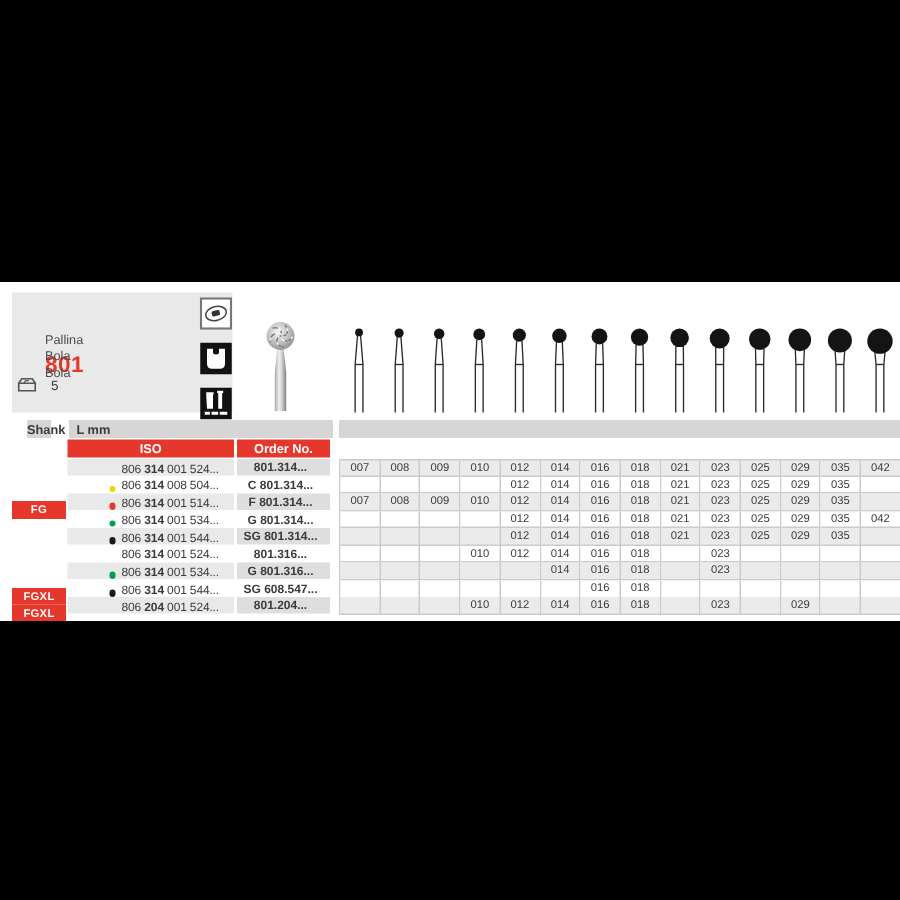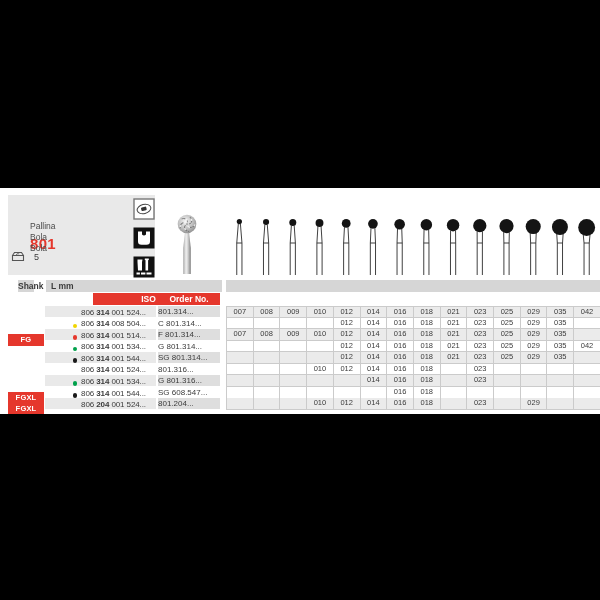--- a/index.html
+++ b/index.html
@@ -25,35 +25,35 @@
   .bur-row{position:absolute;left:226px;top:2px;}
 
   
   .cellA{position:absolute;top:92px;height:12px;background:#d6d6d6;font-size:8.5px;
          font-weight:bold;line-height:12px;}
   .shank-hdr{left:18px;width:16px;text-align:left;}
   .lmm-hdr{left:46px;width:176px;padding-left:5px;}
   .size-hdr-strip{left:226px;width:374px;}
   .red-hdr{position:absolute;top:105px;height:12px;background:#e5372c;color:#fff;
            font-size:8.5px;font-weight:bold;text-align:center;line-height:12px;}
-  .iso-hdr{left:45px;width:111px;margin-left:48px;}
+  .iso-hdr{left:45px;width:111px;}
   .order-hdr{left:158px;width:62px;}
 
   .trow{position:absolute;left:0;width:600px;height:11.6px;font-size:8px;}
   .trow .shank-cell{position:absolute;left:8px;width:36px;height:100%;}
   .trow .shank-cell.has-shank{background:#e5372c;color:#fff;font-weight:bold;
         font-size:7.5px;text-align:center;line-height:11.6px;letter-spacing:.2px;margin-top:28px;}
   .trow .iso-cell{position:absolute;left:45px;width:111px;height:100%;display:flex;
         justify-content:flex-end;align-items:flex-end;padding-right:10px;letter-spacing:-.1px;
         border-bottom:1px solid #fff;background:#fff;}
   .trow .dot{width:4.5px;height:4.5px;border-radius:50%;margin-right:4px;flex:0 0 auto;}
   .trow .iso-bold{font-weight:bold;white-space:pre;}
   .trow .iso-pre,.trow .iso-post{white-space:pre;}
-  .trow .order-cell{position:absolute;left:158px;width:62px;height:100%;text-align:left;
-        padding-right:4px;font-weight:normal;line-height:11.6px;border-bottom:1px solid #fff;
+  .trow .order-cell{position:absolute;left:158px;width:62px;height:100%;text-align:center;
+        padding-right:4px;font-weight:bold;line-height:11.6px;border-bottom:1px solid #fff;
         background:#fff;}
   .trow .size-cells{position:absolute;left:226px;width:407px;height:100%;display:flex;
         border-left:1px solid #cbcbcb;}
   .trow .size-cell{flex:0 0 26.714px;height:100%;text-align:center;font-size:7.5px;
         line-height:10.8px;border-right:1px solid #cbcbcb;border-bottom:1px solid #cbcbcb;
         background:#fff;}
   .trow.first .size-cell{border-top:1px solid #cbcbcb;}
   .trow.shade .iso-cell{background:#e9e9e9;}
   .trow.shade .order-cell{background:#dedede;}
   .trow.shade .size-cell{background:#ebebeb;}

